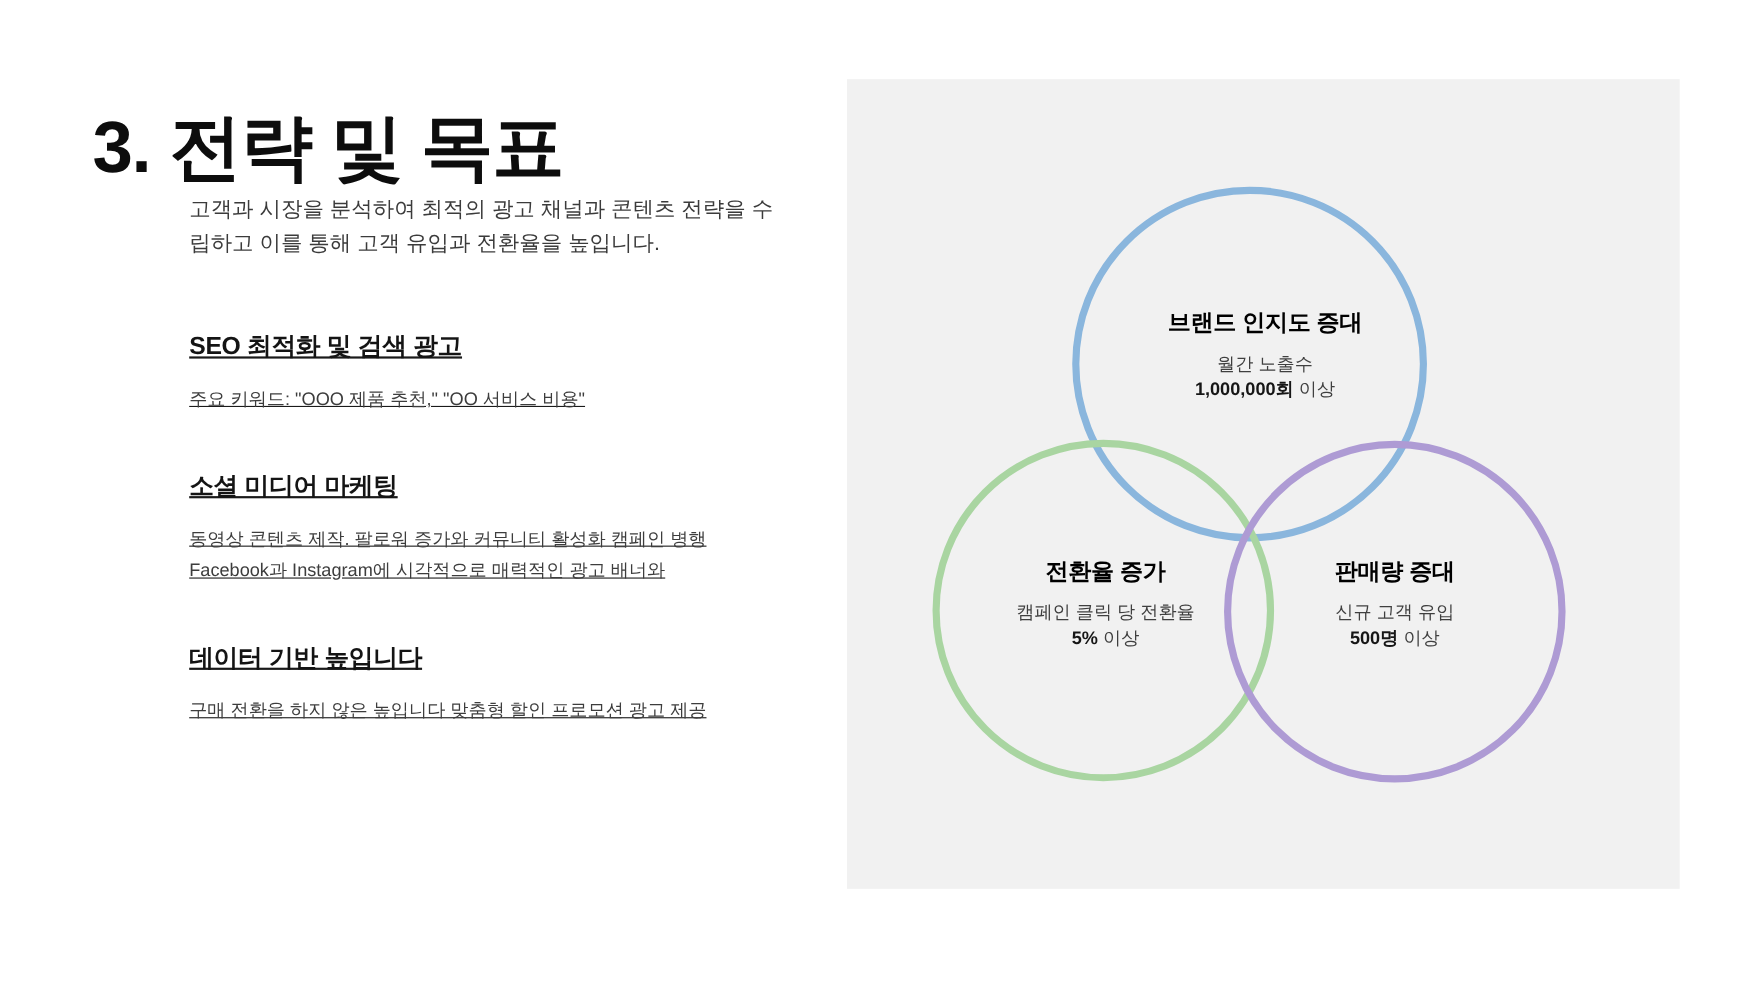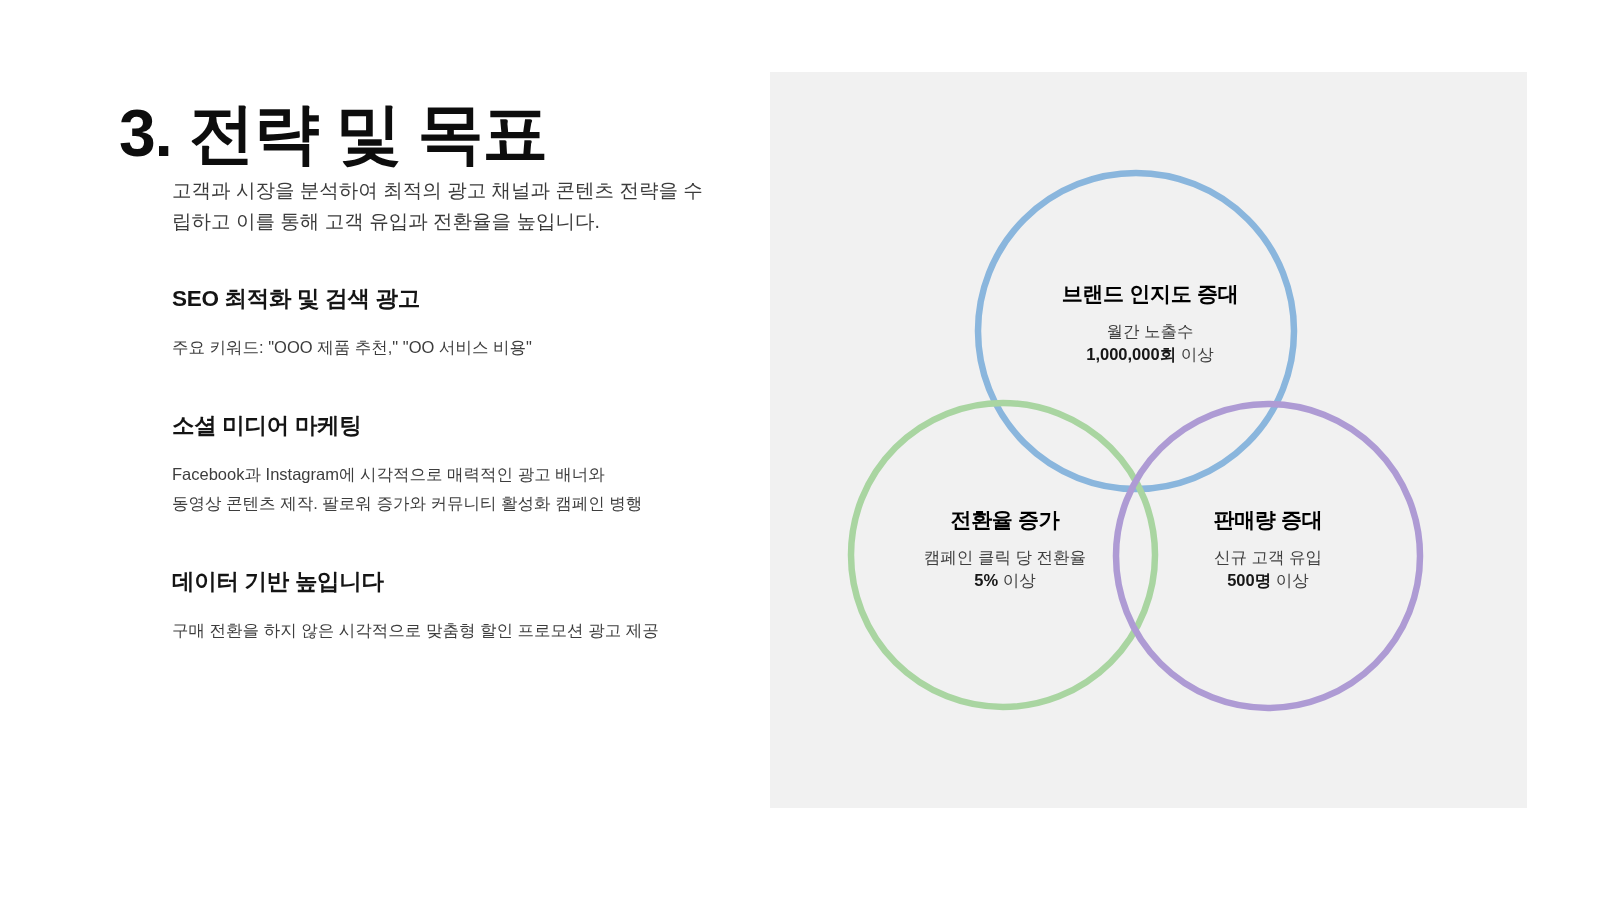--- a/index.html
+++ b/index.html
@@ -35,39 +35,39 @@
   .page-title {
     position: absolute;
     left: 84px;
     top: 55px;
     font-size: 66px;
     line-height: 1.05;
     font-weight: 900;
     letter-spacing: -1.2px;
     color: #0d0d0d;
     white-space: nowrap;
-    margin-left: 35px;
   }
 
   .intro-text {
     position: absolute;
     left: 172px;
     top: 155px;
     width: 540px;
     font-size: 19.5px;
     line-height: 1.62;
     font-weight: 400;
     color: #3b3b3b;
   }
 
   .sections {
     position: absolute;
     left: 172px;
-    top: 284px;
+    top: 300px;
     width: 560px;
+    text-decoration: underline;
   }
 
   .section {
     margin-bottom: 0;
   }
   .section + .section {
     margin-top: 48px;
   }
 
   .section-heading {
@@ -174,29 +174,29 @@
       <div class="section">
         <h2 class="section-heading">SEO 최적화 및 검색 광고</h2>
         <div class="section-body">
           <span class="line">주요 키워드: "OOO 제품 추천," "OO 서비스 비용"</span>
         </div>
       </div>
 
       <div class="section">
         <h2 class="section-heading">소셜 미디어 마케팅</h2>
         <div class="section-body">
+          <span class="line">동영상 콘텐츠 제작. 팔로워 증가와 커뮤니티 활성화 캠페인 병행</span>
           <span class="line">Facebook과 Instagram에 시각적으로 매력적인 광고 배너와</span>
-          <span class="line">동영상 콘텐츠 제작. 팔로워 증가와 커뮤니티 활성화 캠페인 병행</span>
         </div>
       </div>
 
       <div class="section">
         <h2 class="section-heading">데이터 기반 높입니다</h2>
         <div class="section-body">
-          <span class="line">구매 전환을 하지 않은 시각적으로 맞춤형 할인 프로모션 광고 제공</span>
+          <span class="line">구매 전환을 하지 않은 높입니다 맞춤형 할인 프로모션 광고 제공</span>
         </div>
       </div>
 
     </div>
   </div>
 
   <div class="venn-panel" style="background: rgb(241, 241, 241);">
 
     <svg class="venn-svg" viewBox="0 0 757 736" xmlns="http://www.w3.org/2000/svg">
 

